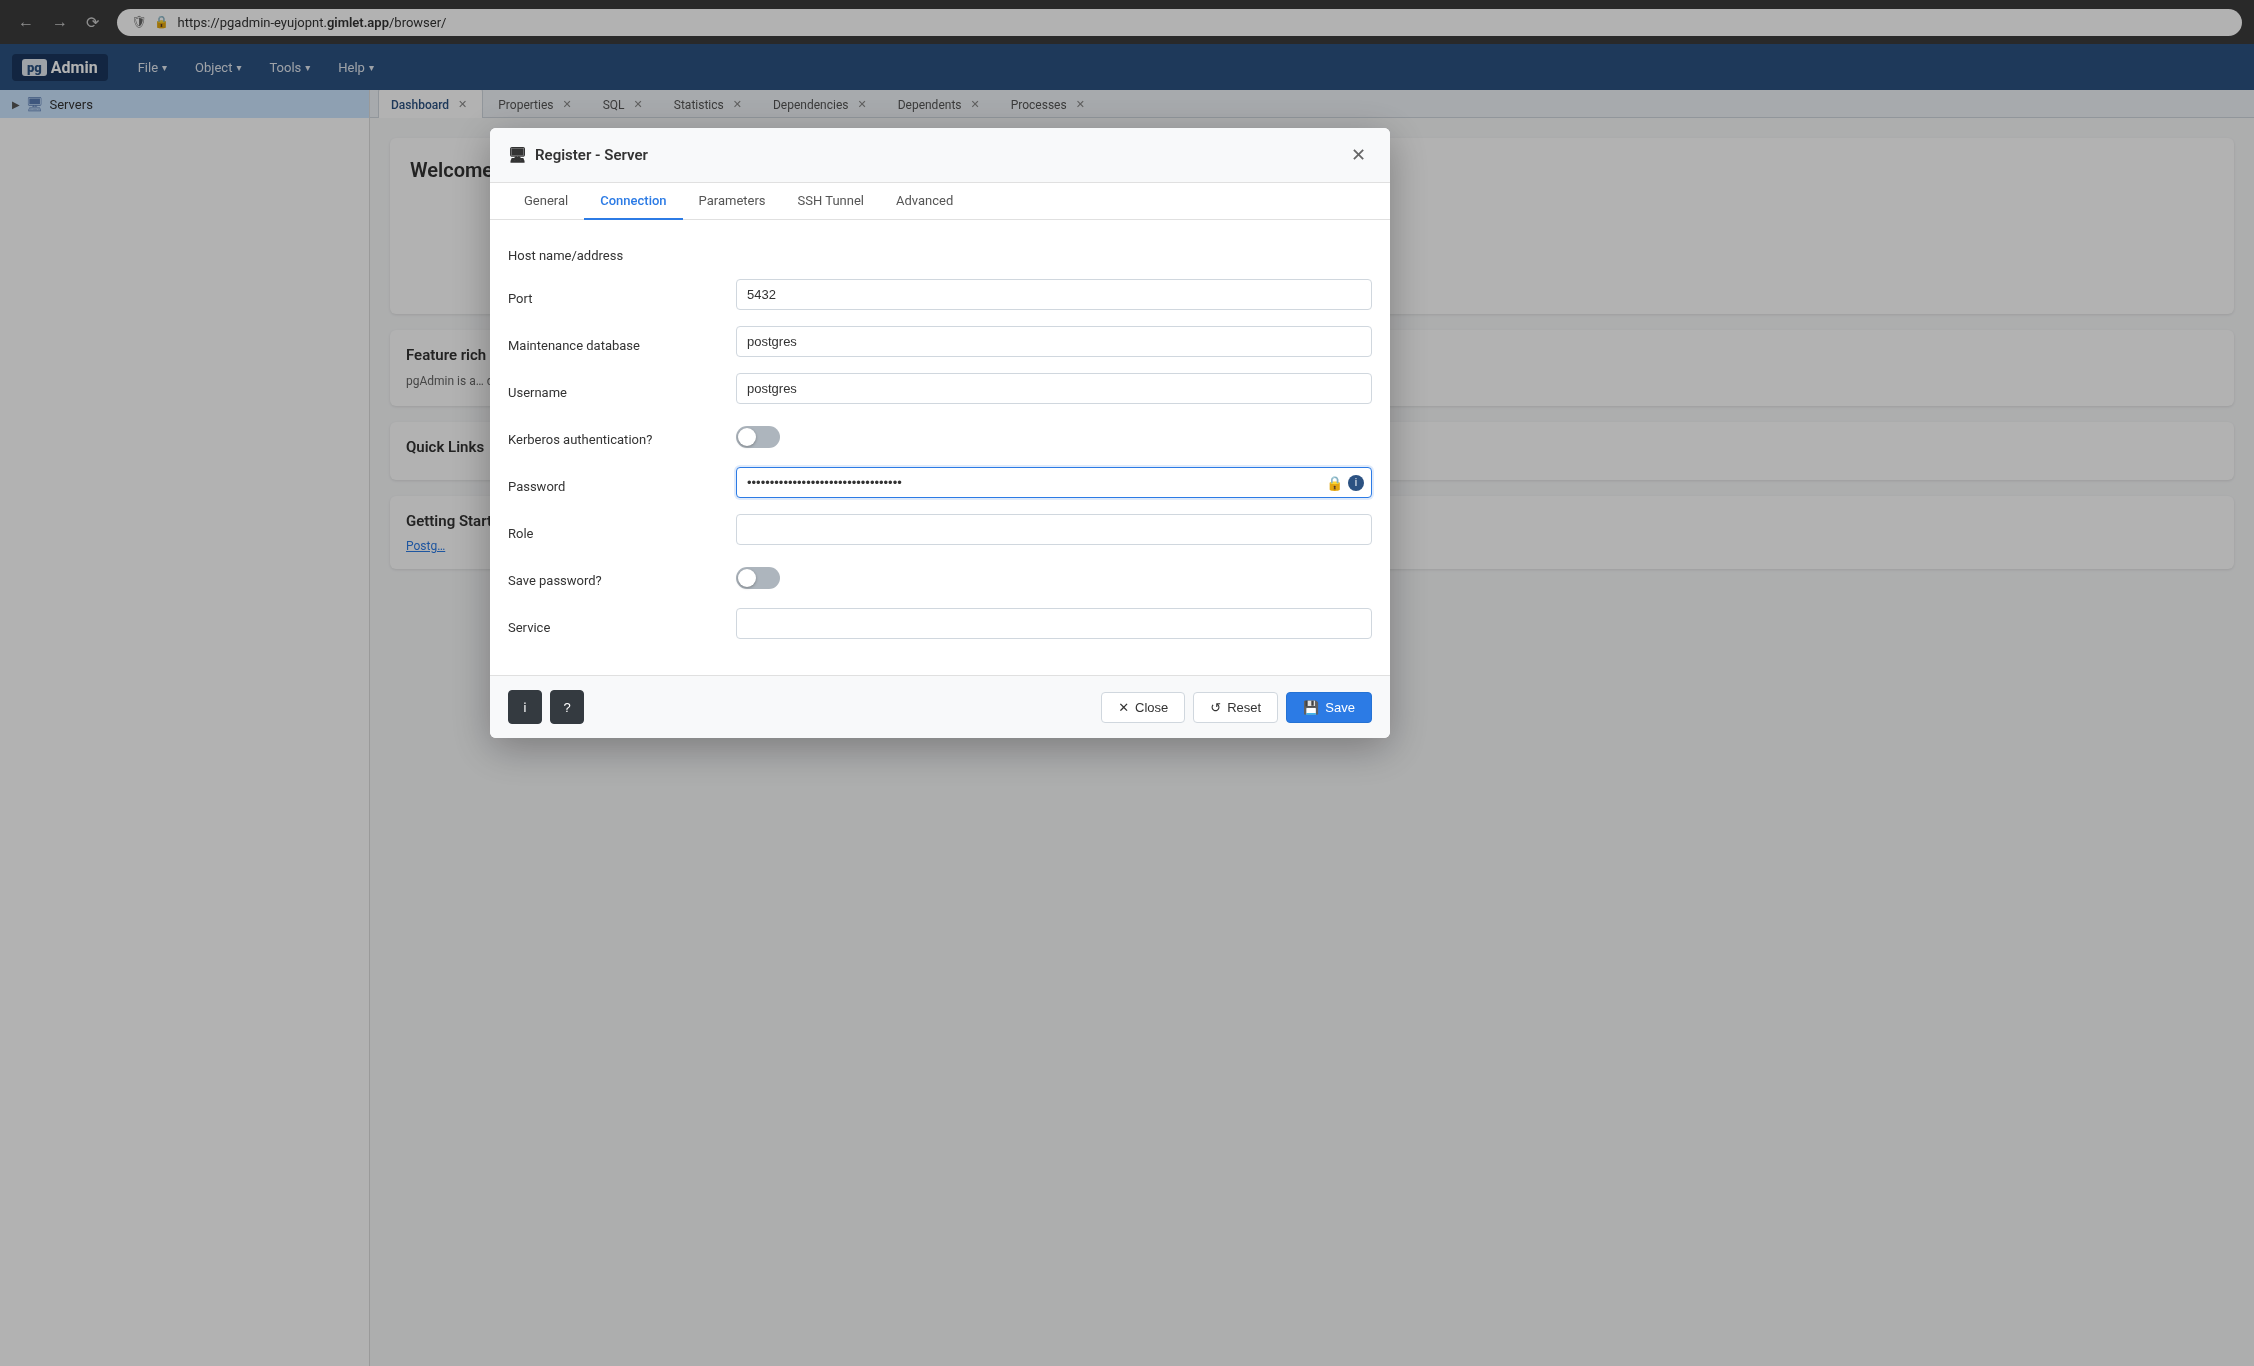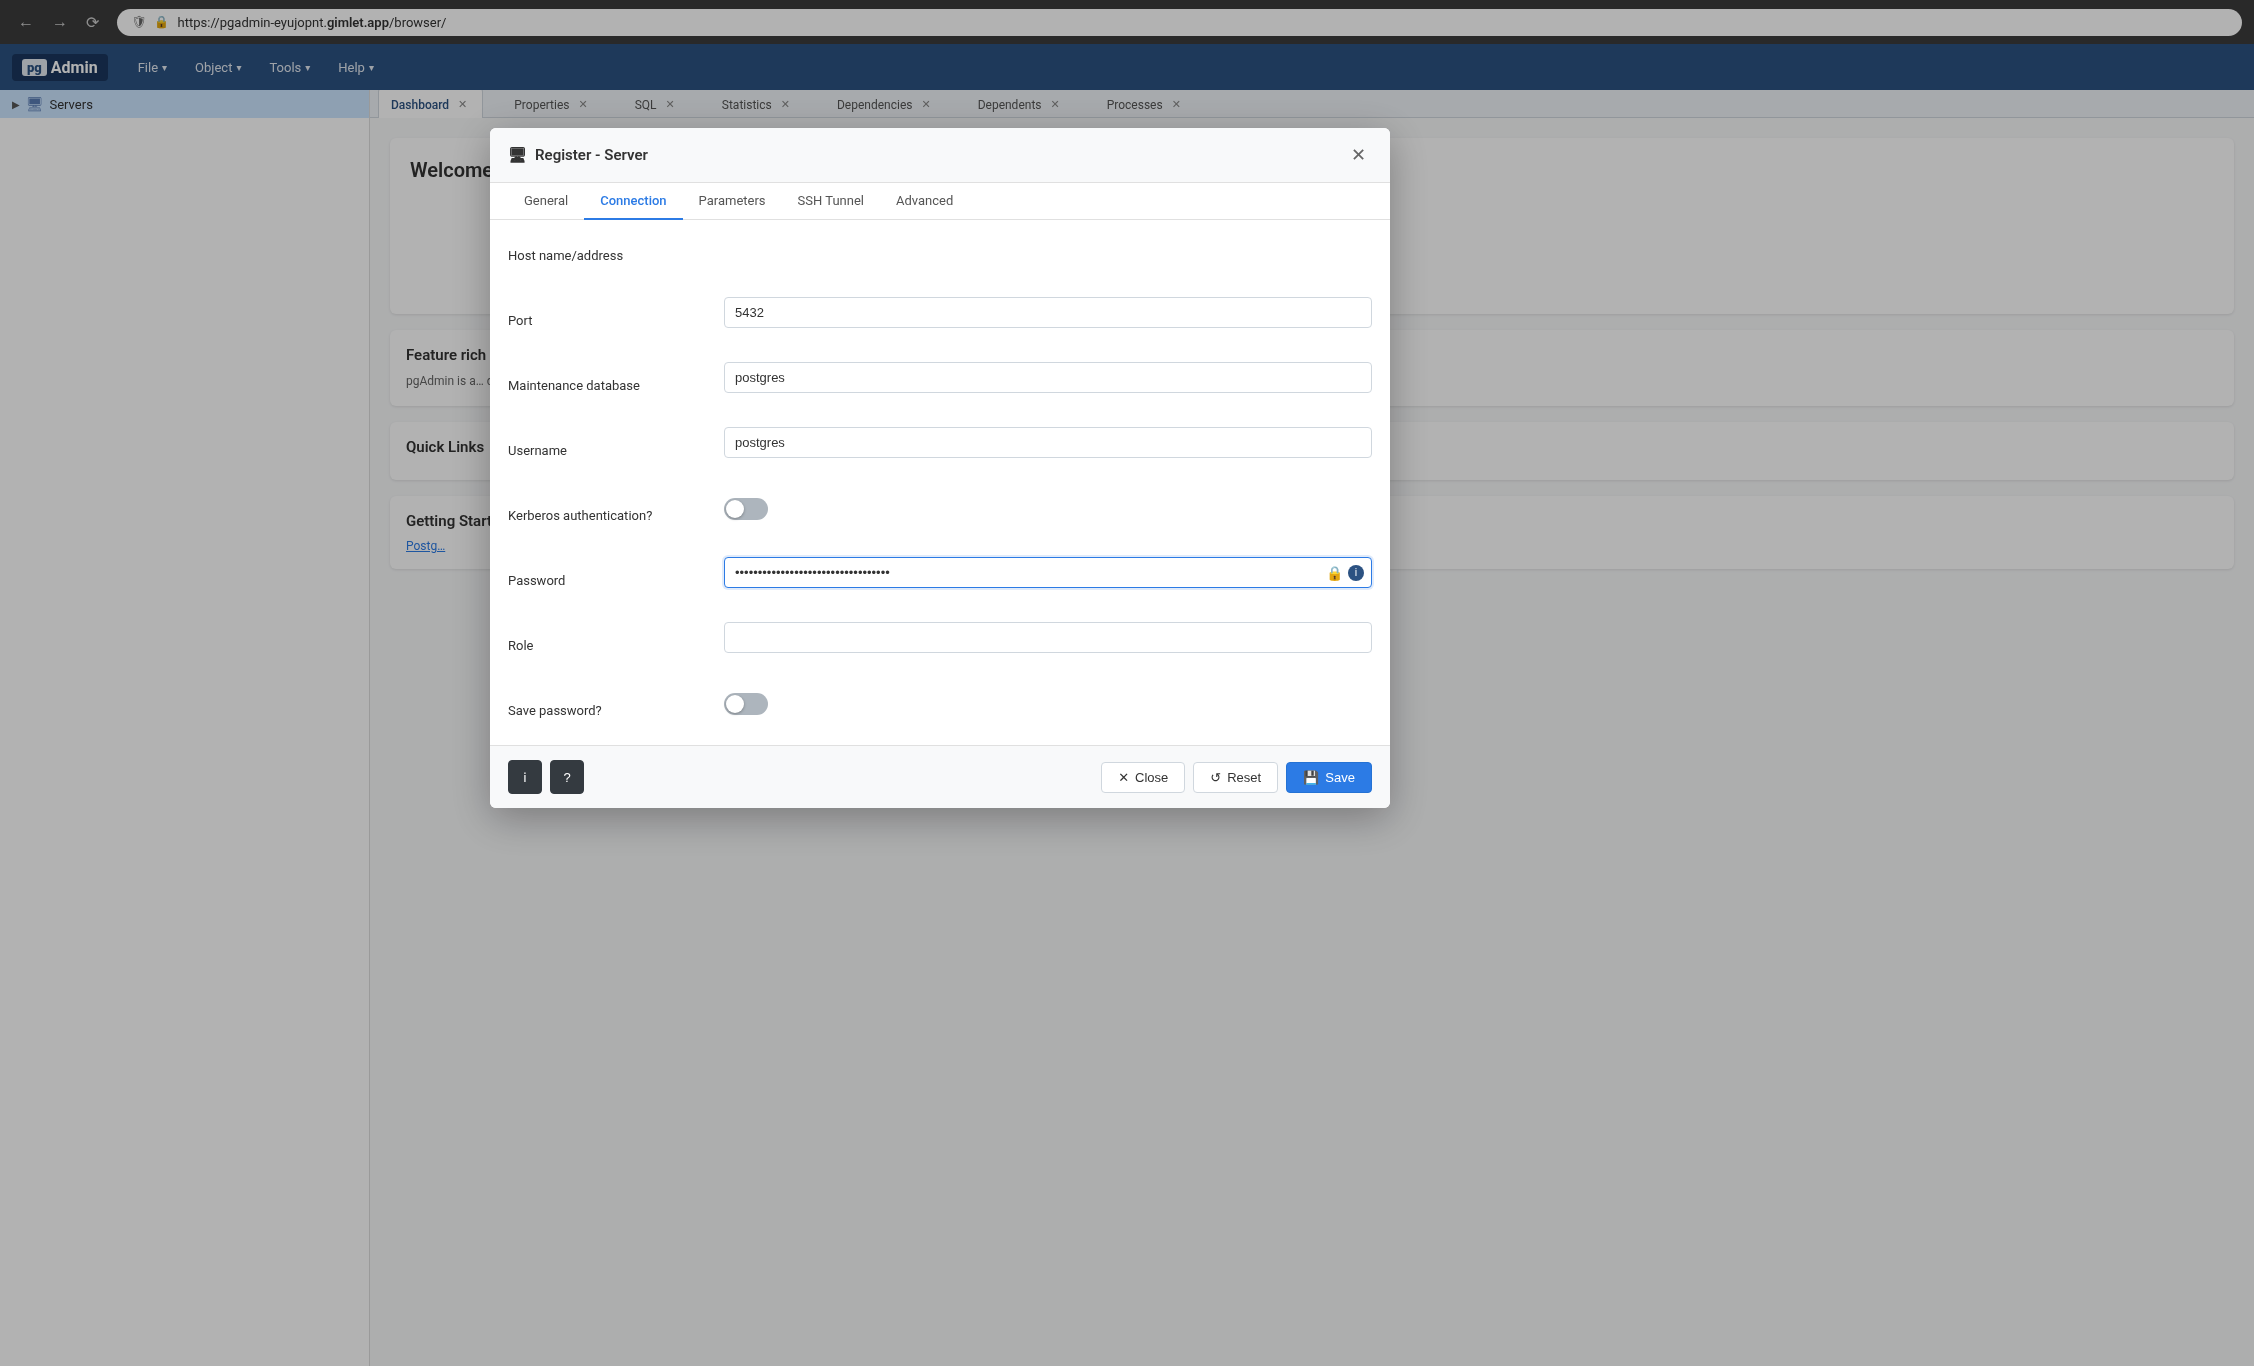--- a/index.html
+++ b/index.html
@@ -34,21 +34,21 @@
     .oe-icon-btn { background: none; border: 1px solid #ccc; border-radius: 3px; padding: 3px 6px; cursor: pointer; font-size: 13px; color: #555; }
     .tree-item { display: flex; align-items: center; gap: 6px; padding: 6px 12px; cursor: pointer; background: #cce5ff; }
     .tree-chevron { font-size: 10px; color: #555; }
     .tree-icon { color: #5a7db5; font-size: 14px; }
     .tree-label { font-size: 13px; color: #333; }
 
     
     .content-area { flex: 1; display: flex; flex-direction: column; overflow: hidden; }
 
     
-    .tabs-bar { background: #f0f4f8; border-bottom: 1px solid #d0d7de; display: flex; align-items: center; padding: 0 8px; height: 28px; gap: 18px; }
+    .tabs-bar { background: #f0f4f8; border-bottom: 1px solid #d0d7de; display: flex; align-items: center; padding: 0 8px; height: 28px; gap: 2px; }
     .tab { display: flex; align-items: center; gap: 6px; padding: 0 12px; height: 32px; cursor: pointer; border-radius: 4px 4px 0 0; font-size: 12px; color: #555; border: 1px solid transparent; border-bottom: none; margin-bottom: -1px; }
     .tab.active { background: #fff; border-color: #d0d7de; color: #2c5282; font-weight: 500; }
     .tab-close { color: #888; font-size: 11px; padding: 1px 3px; border-radius: 3px; cursor: pointer; line-height: 1; }
 
     
     .dashboard-content { flex: 1; overflow: auto; padding: 20px; background: #f8f9fa; position: relative; }
     .welcome-section { background: #fff; border-radius: 6px; padding: 20px; margin-bottom: 16px; box-shadow: 0 1px 3px rgba(0,0,0,0.1); }
     .welcome-title { font-size: 20px; font-weight: 600; color: #333; margin-bottom: 16px; }
     .elephant-logo { width: 80px; height: 80px; margin: 0 auto 16px; display: block; }
     .feature-section { background: #fff; border-radius: 6px; padding: 16px; margin-bottom: 16px; box-shadow: 0 1px 3px rgba(0,0,0,0.1); }
@@ -62,21 +62,21 @@
     .modal-title { font-size: 15px; font-weight: 600; color: #333; display: flex; align-items: center; gap: 8px; }
     .modal-close-btn { background: none; border: none; font-size: 18px; cursor: pointer; color: #666; padding: 2px 6px; border-radius: 3px; }
 
     
     .modal-tabs { display: flex; gap: 0; padding: 0 18px; border-bottom: 1px solid #e0e0e0; background: #fff; }
     .modal-tab { padding: 10px 16px; cursor: pointer; font-size: 13px; color: #555; border-bottom: 2px solid transparent; margin-bottom: -1px; }
     .modal-tab.active { color: #2c7be5; border-bottom-color: #2c7be5; font-weight: 500; }
 
     
     .modal-form { padding: 20px 18px; overflow-y: auto; flex: 1; }
-    .form-row { display: flex; align-items: flex-end; margin-bottom: 34px; gap: 16px; }
+    .form-row { display: flex; align-items: center; margin-bottom: 16px; gap: 28px; }
     .form-label { width: 200px; font-size: 13px; color: #333; padding-top: 8px; flex-shrink: 0; }
     .form-control { flex: 1; }
     .form-input { width: 100%; border: 1px solid #d0d7de; border-radius: 4px; padding: 7px 10px; font-size: 13px; color: #333; background: #fff; outline: none; }
     .form-input.password-focused { border-color: #2c7be5; box-shadow: 0 0 0 2px rgba(44,123,229,0.15); }
     .password-wrapper { position: relative; }
     .password-icons { position: absolute; right: 8px; top: 50%; transform: translateY(-50%); display: flex; gap: 4px; align-items: center; }
     .pwd-icon { font-size: 14px; color: #666; cursor: pointer; }
 
     
     .toggle-switch { width: 44px; height: 22px; background: #adb5bd; border-radius: 11px; position: relative; cursor: pointer; transition: background 0.2s; display: inline-block; margin-top: 6px; }

